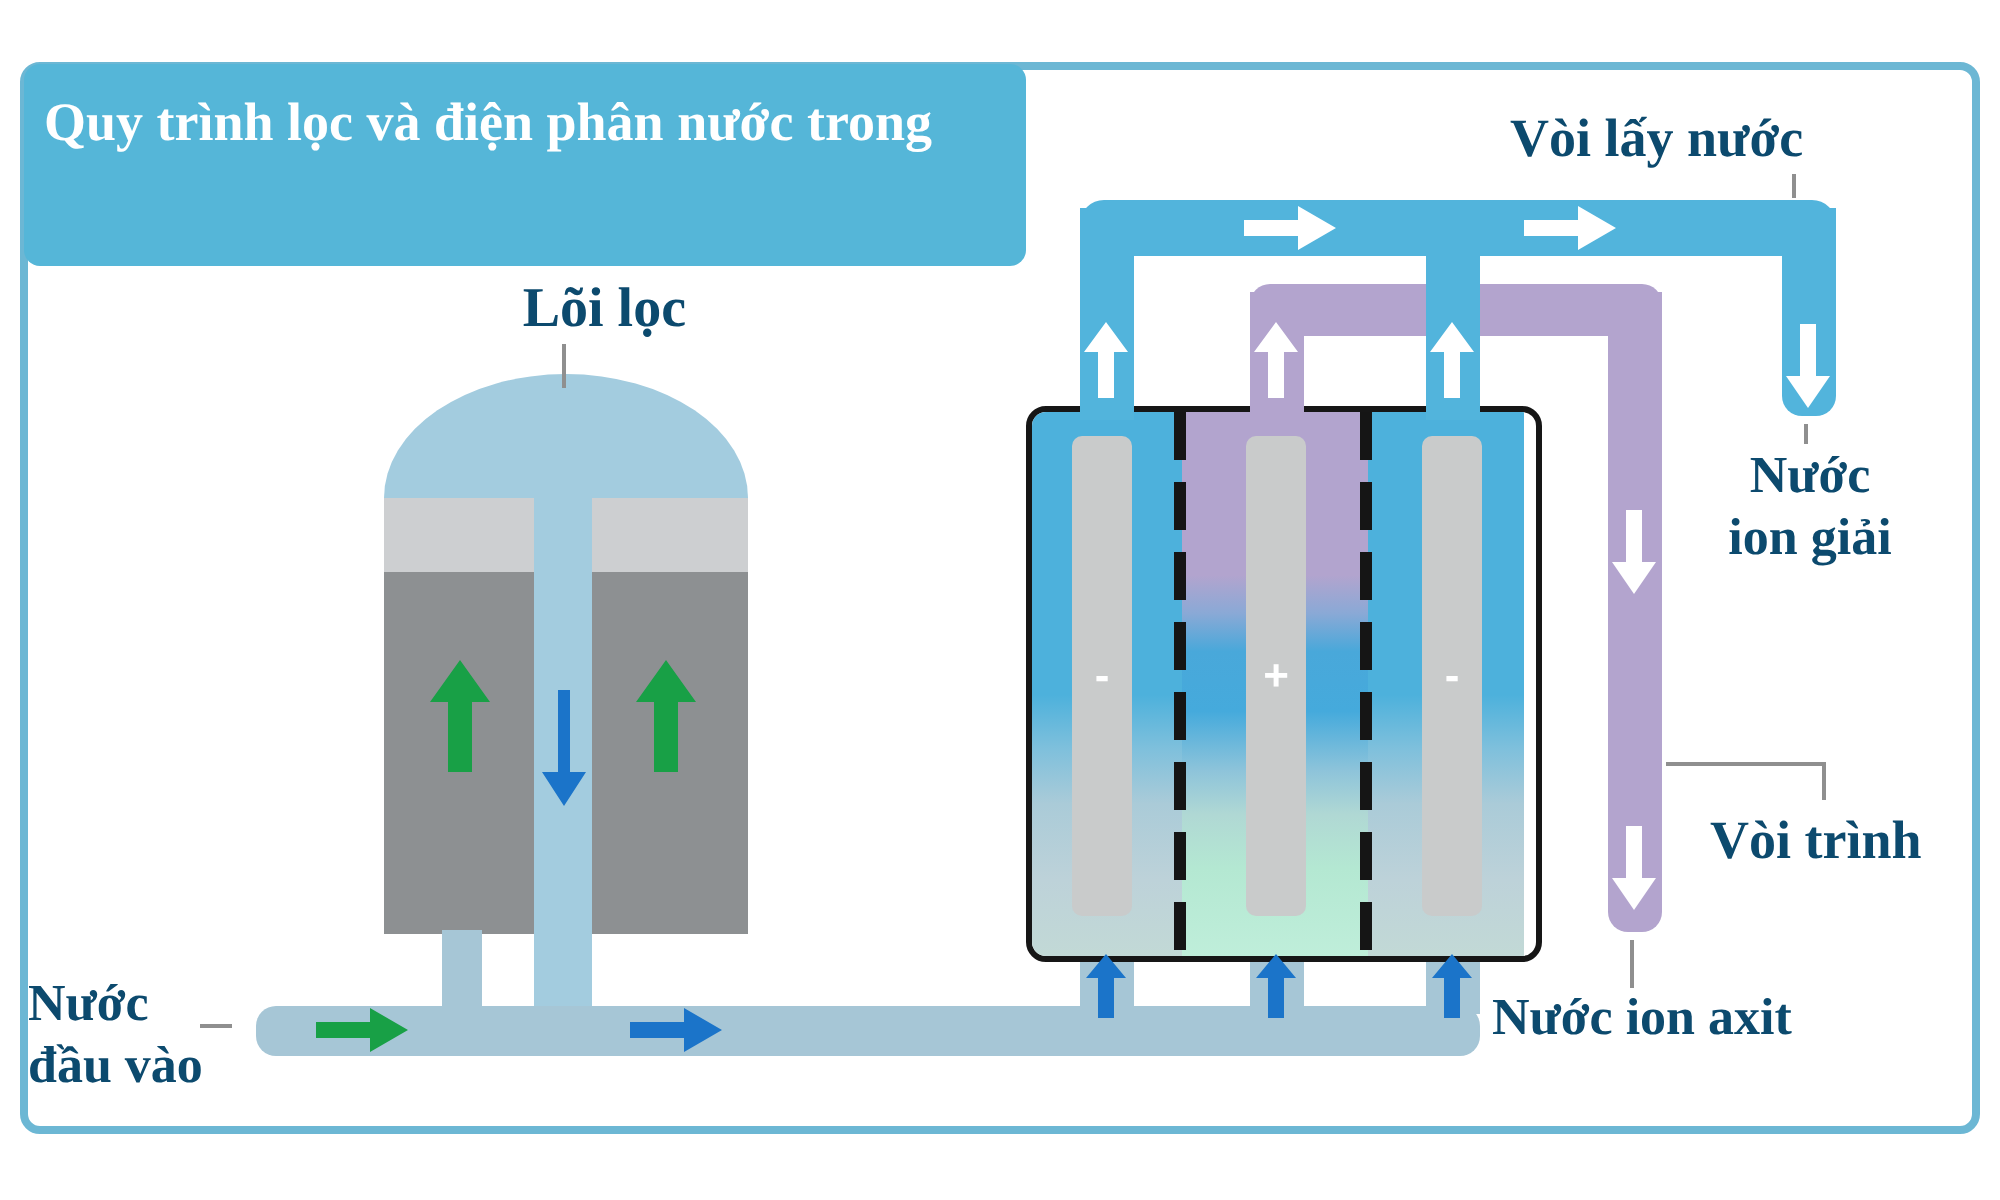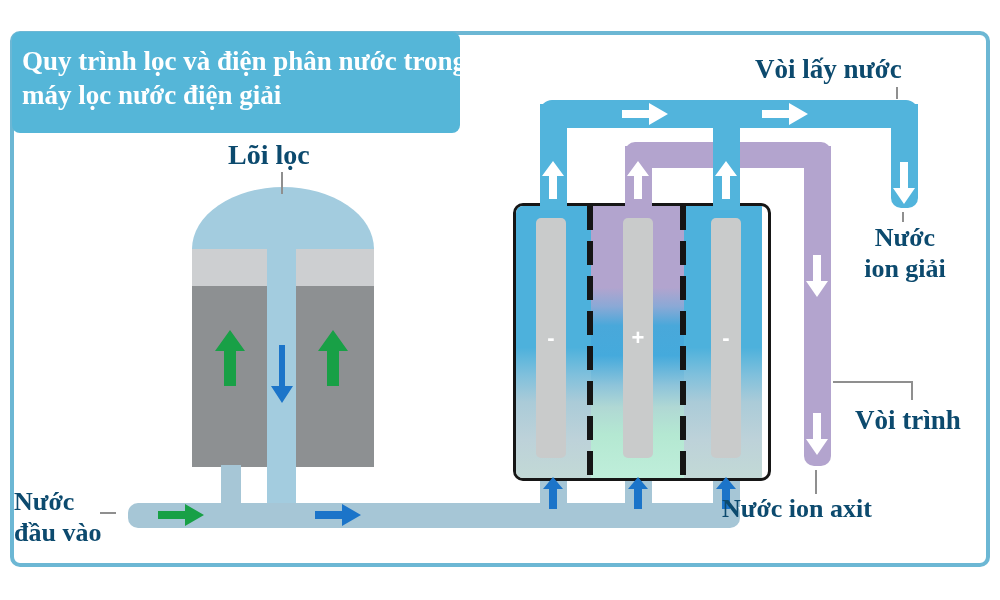--- a/index.html
+++ b/index.html
@@ -2,21 +2,21 @@
 <html><head>
 <meta charset="utf-8">
 <style>
   html,body{margin:0;padding:0;background:#ffffff;}
   #stage{position:relative;width:1000px;height:600px;background:#ffffff;overflow:hidden;
          font-family:"Liberation Serif",serif;}
   .abs{position:absolute;}
   
   #frame{left:10px;top:31px;width:972px;height:528px;border:4px solid #6cb7d4;border-radius:10px;}
   
-  #title-box{left:12px;top:32px;width:448px;height:101px;background:#55b6d8;border-radius:8px;
+  #title-box{left:12px;top:32px;width:501px;height:101px;background:#55b6d8;border-radius:8px;
              color:#ffffff;font-weight:bold;font-size:27px;line-height:34px;padding:12px 0 0 10px;
              box-sizing:border-box;white-space:nowrap;}
   
   .pipe{position:absolute;}
   .blue{background:#52b4dc;}
   .pale{background:#a6c6d6;}
   .purple{background:#b3a4ce;}
   
   #dome{left:192px;top:187px;width:182px;height:62px;background:#a3ccdf;
         border-radius:91px 91px 0 0 / 62px 62px 0 0;}
@@ -44,21 +44,20 @@
 </style>
 </head>
 <body>
 
 <div id="stage">
 
   <div id="frame" class="abs"></div>
 
   <div id="title-box" class="abs">
     <div>Quy trình lọc và điện phân nước trong</div>
-    <div>máy lọc nước điện giải</div>
   </div>
 
   <div id="dome" class="abs"></div>
   <div id="band" class="abs"></div>
   <div id="fbody" class="abs"></div>
   <div id="channel" class="abs"></div>
   <div id="fstub" class="abs"></div>
 
   <div class="pipe pale" style="left:128px;top:503px;width:612px;height:25px;border-radius:10px;"></div>
   <div class="pipe pale" style="left:540px;top:471px;width:27px;height:36px;"></div>
@@ -135,38 +134,38 @@
   <svg class="ar" style="left:543px;top:477px;" width="20" height="32" viewBox="0 0 20 32">
     <polygon points="10,0 20,12 14,12 14,32 6,32 6,12 0,12" fill="#1b74c9"></polygon>
     </svg>
   <svg class="ar" style="left:628px;top:477px;" width="20" height="32" viewBox="0 0 20 32">
     <polygon points="10,0 20,12 14,12 14,32 6,32 6,12 0,12" fill="#1b74c9"></polygon>
     </svg>
   <svg class="ar" style="left:716px;top:477px;" width="20" height="32" viewBox="0 0 20 32">
     <polygon points="10,0 20,12 14,12 14,32 6,32 6,12 0,12" fill="#1b74c9"></polygon>
     </svg>
 
-  <div class="lbl" style="left:228px;top:139px;width:115px;text-align:left;font-size:28px;">Lõi lọc</div>
+  <div class="lbl" style="left:228px;top:139px;width:115px;text-align:right;font-size:28px;">Lõi lọc</div>
   <div class="tick" style="left:281px;top:172px;width:2px;height:22px;"></div>
 
   <div class="lbl" style="left:755px;top:54px;font-size:27px;">Vòi lấy nước</div>
   <div class="tick" style="left:896px;top:87px;width:2px;height:12px;"></div>
 
   <div class="tick" style="left:902px;top:212px;width:2px;height:10px;"></div>
   <div class="lbl" style="left:843px;top:222px;width:124px;text-align:center;font-size:26px;line-height:31px;">
     <div>Nước</div>
     <div>ion giải</div>
   </div>
 
   <div class="tick" style="left:833px;top:381px;width:80px;height:2px;"></div>
   <div class="tick" style="left:911px;top:381px;width:2px;height:19px;"></div>
   <div class="lbl" style="left:855px;top:405px;font-size:27px;">Vòi trình</div>
 
   <div class="tick" style="left:815px;top:470px;width:2px;height:24px;"></div>
-  <div class="lbl" style="left:722px;top:494px;font-size:26px;">Nước ion axit</div>
+  <div class="lbl" style="left:746px;top:494px;font-size:26px;">Nước ion axit</div>
 
   <div class="lbl" style="left:14px;top:486px;font-size:26px;line-height:31px;">
     <div>Nước</div>
     <div>đầu vào</div>
   </div>
   <div class="tick" style="left:100px;top:512px;width:16px;height:2px;"></div>
 
 </div>
 
 </body></html>

